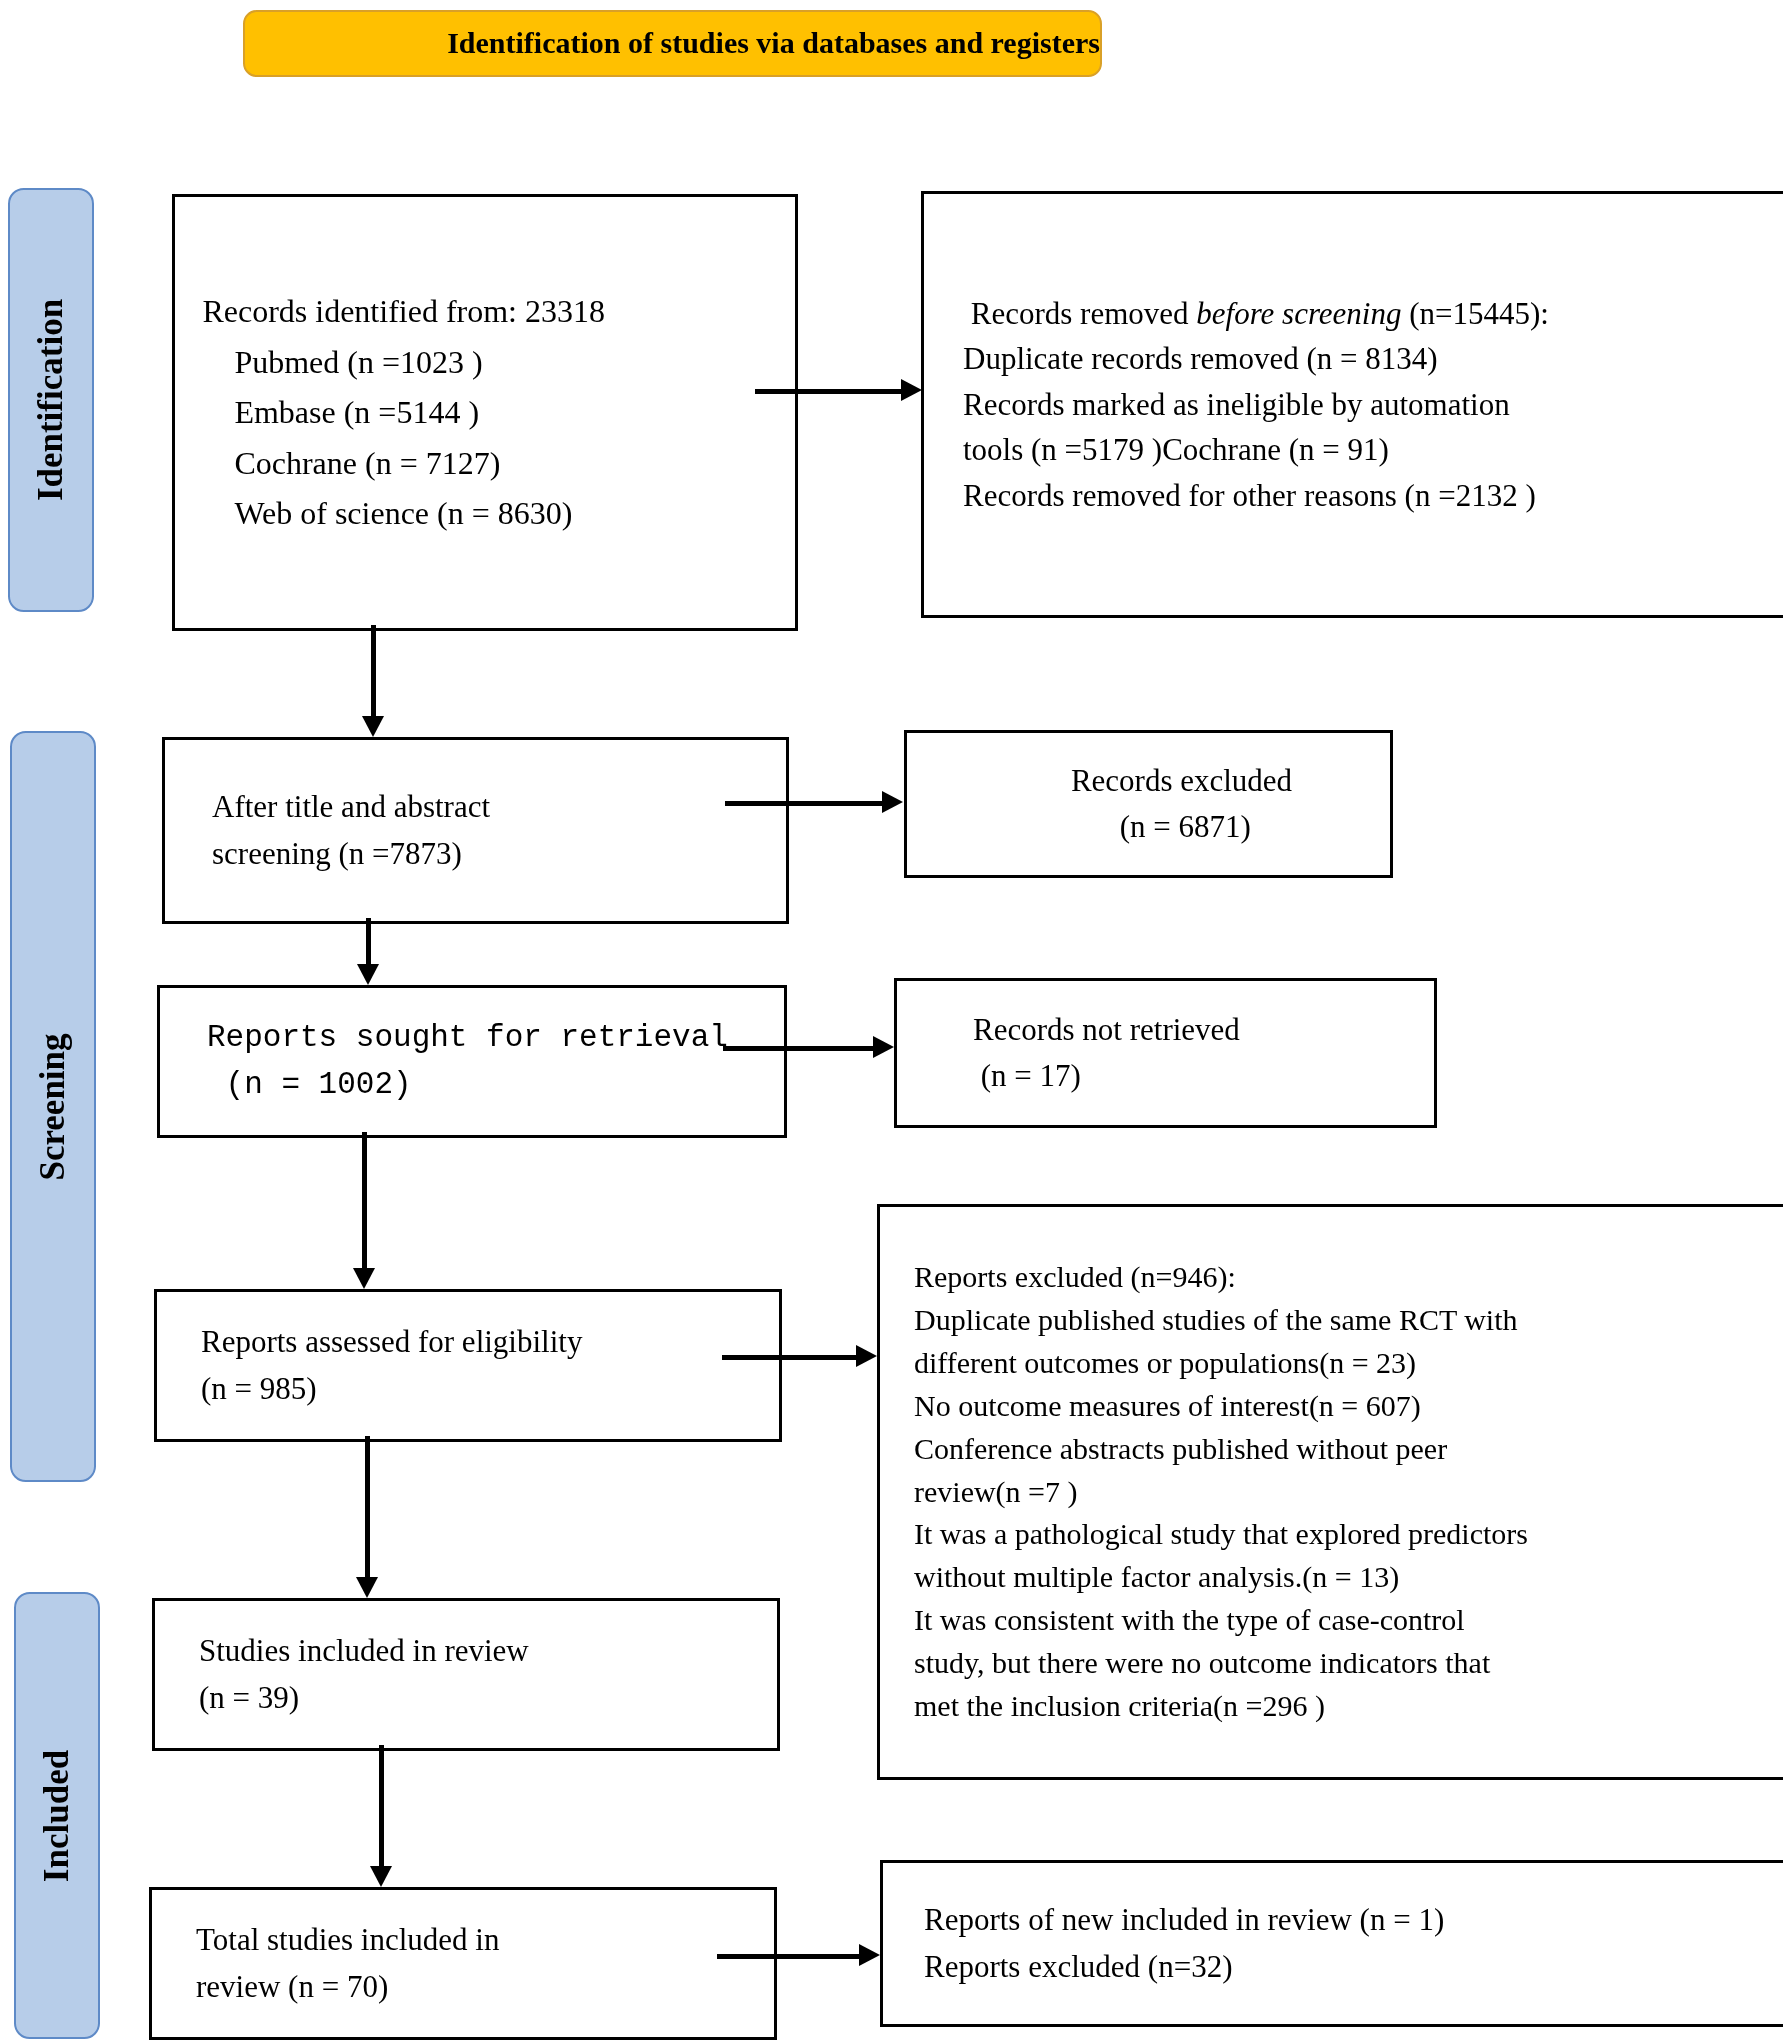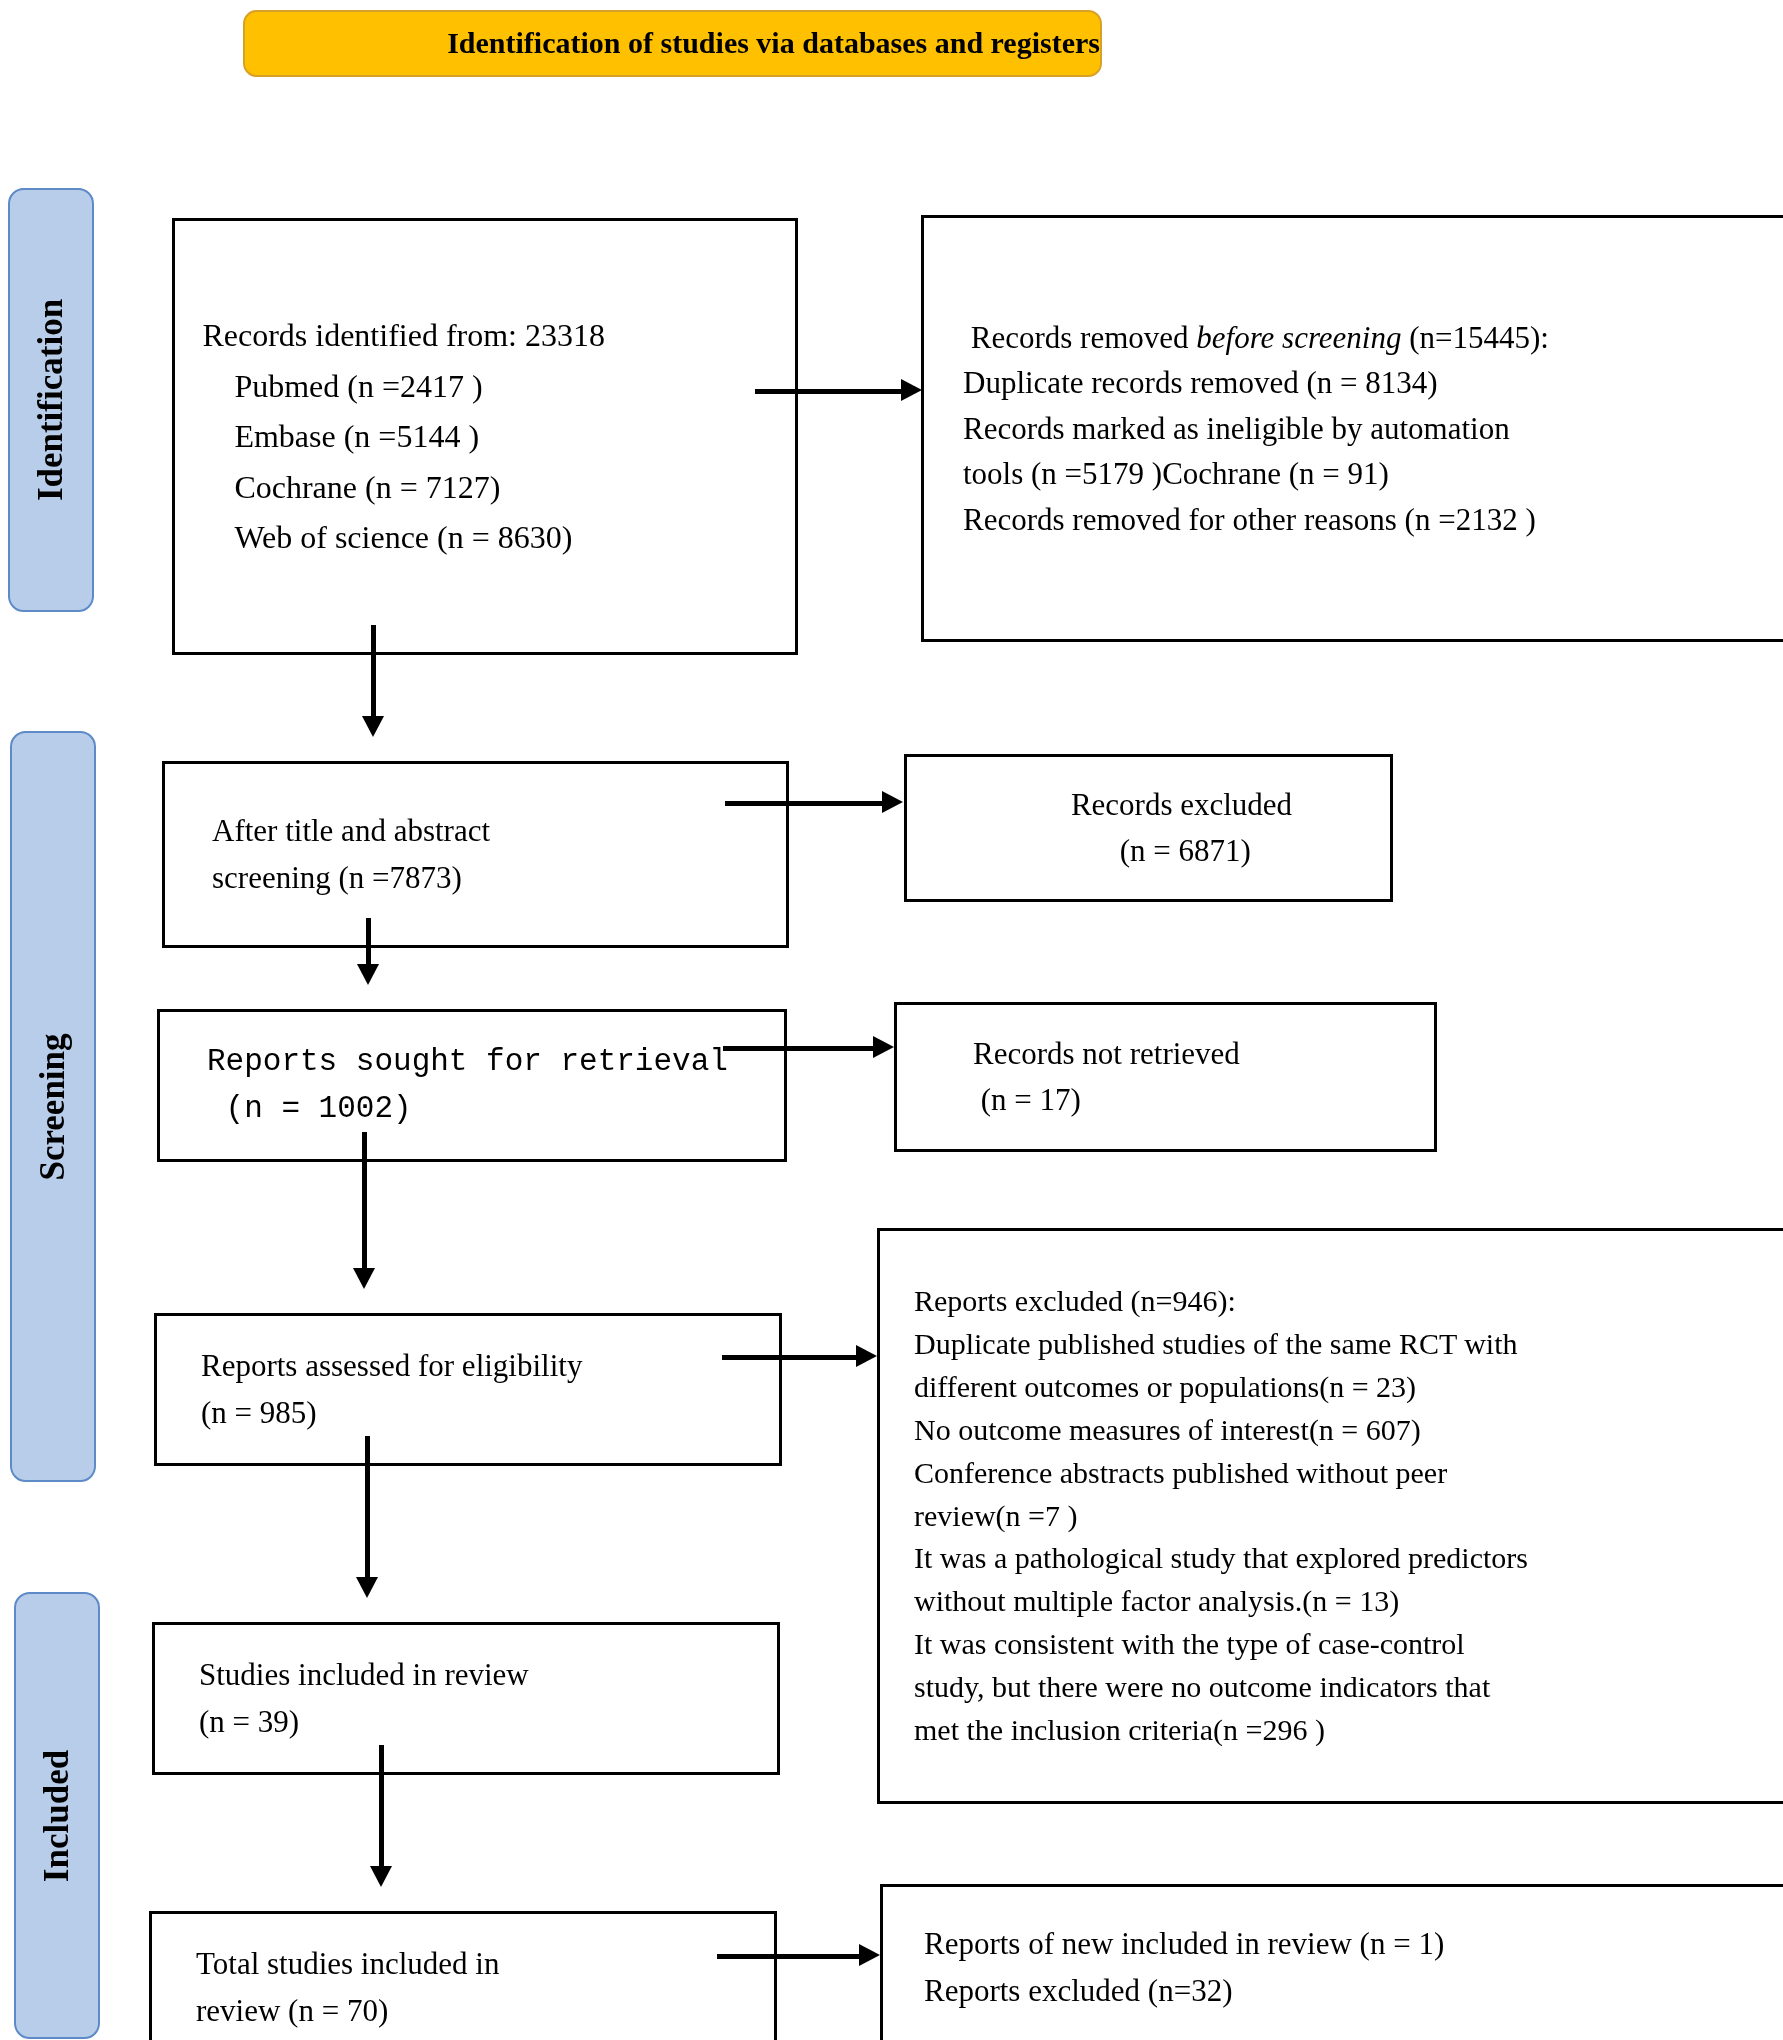--- a/index.html
+++ b/index.html
@@ -26,21 +26,21 @@
   }
   .stage span{transform:rotate(-90deg);white-space:nowrap;font-weight:bold;font-size:35px;}
   #stage-identification{left:7.8px;top:188px;width:82px;height:420px;}
   #stage-screening{left:9.8px;top:731px;width:82px;height:747px;}
   #stage-included{left:13.7px;top:1592px;width:82px;height:443px;}
 
   .box{
     position:absolute;background:#fff;
     border:3.9px solid var(--box-border,#000);
     display:flex;flex-direction:column;justify-content:center;
-    font-size:31px;line-height:1.5;margin-top:24px;
+    font-size:31px;line-height:1.5;
   }
   .tline{white-space:pre-wrap;}
 
   #b1{left:172px;top:194px;width:583px;height:431px;padding:0 9.8px 0 27.4px;font-size:32px;line-height:1.58;}
   #b2{left:921px;top:191px;width:833px;height:421px;padding:0 13.7px 0 39px;line-height:1.47;}
   #b3{left:162px;top:737px;width:564px;height:181px;padding:0 9.8px 0 47px;}
   #b4{left:904px;top:730px;width:397px;height:142px;padding:0 9.8px 0 76px;align-items:center;}
   #b5{left:157px;top:985px;width:567px;height:147px;padding:0 9.8px 0 47px;font-family:Liberation Mono, monospace;}
   #b6{left:894px;top:978px;width:451px;height:144px;padding:0 10px 0 76px;}
   #b7{left:154px;top:1289px;width:568px;height:147px;padding:0 9.8px 0 44px;}
@@ -86,21 +86,21 @@
   </div>
   <div class="stage" id="stage-screening">
     <span>Screening</span>
   </div>
   <div class="stage" id="stage-included">
     <span>Included</span>
   </div>
 
   <div class="box" id="b1">
       <div class="tline">Records identified from: 23318</div>
-      <div class="tline">    Pubmed (n =2417 )</div>
+      <div class="tline">    Pubmed (n =1023 )</div>
       <div class="tline">    Embase (n =5144 )</div>
       <div class="tline">    Cochrane (n = 7127)</div>
       <div class="tline">    Web of science (n = 8630)</div>
     </div>
 
   <div class="box" id="b2">
     <div class="tline"><span> Records removed </span><span class="it">before screening</span><span> (n=15445):</span></div>
   <div class="tline">Duplicate records removed (n = 8134)</div>
       <div class="tline">Records marked as ineligible by automation</div>
       <div class="tline">tools (n =5179 )Cochrane (n = 91)</div>

